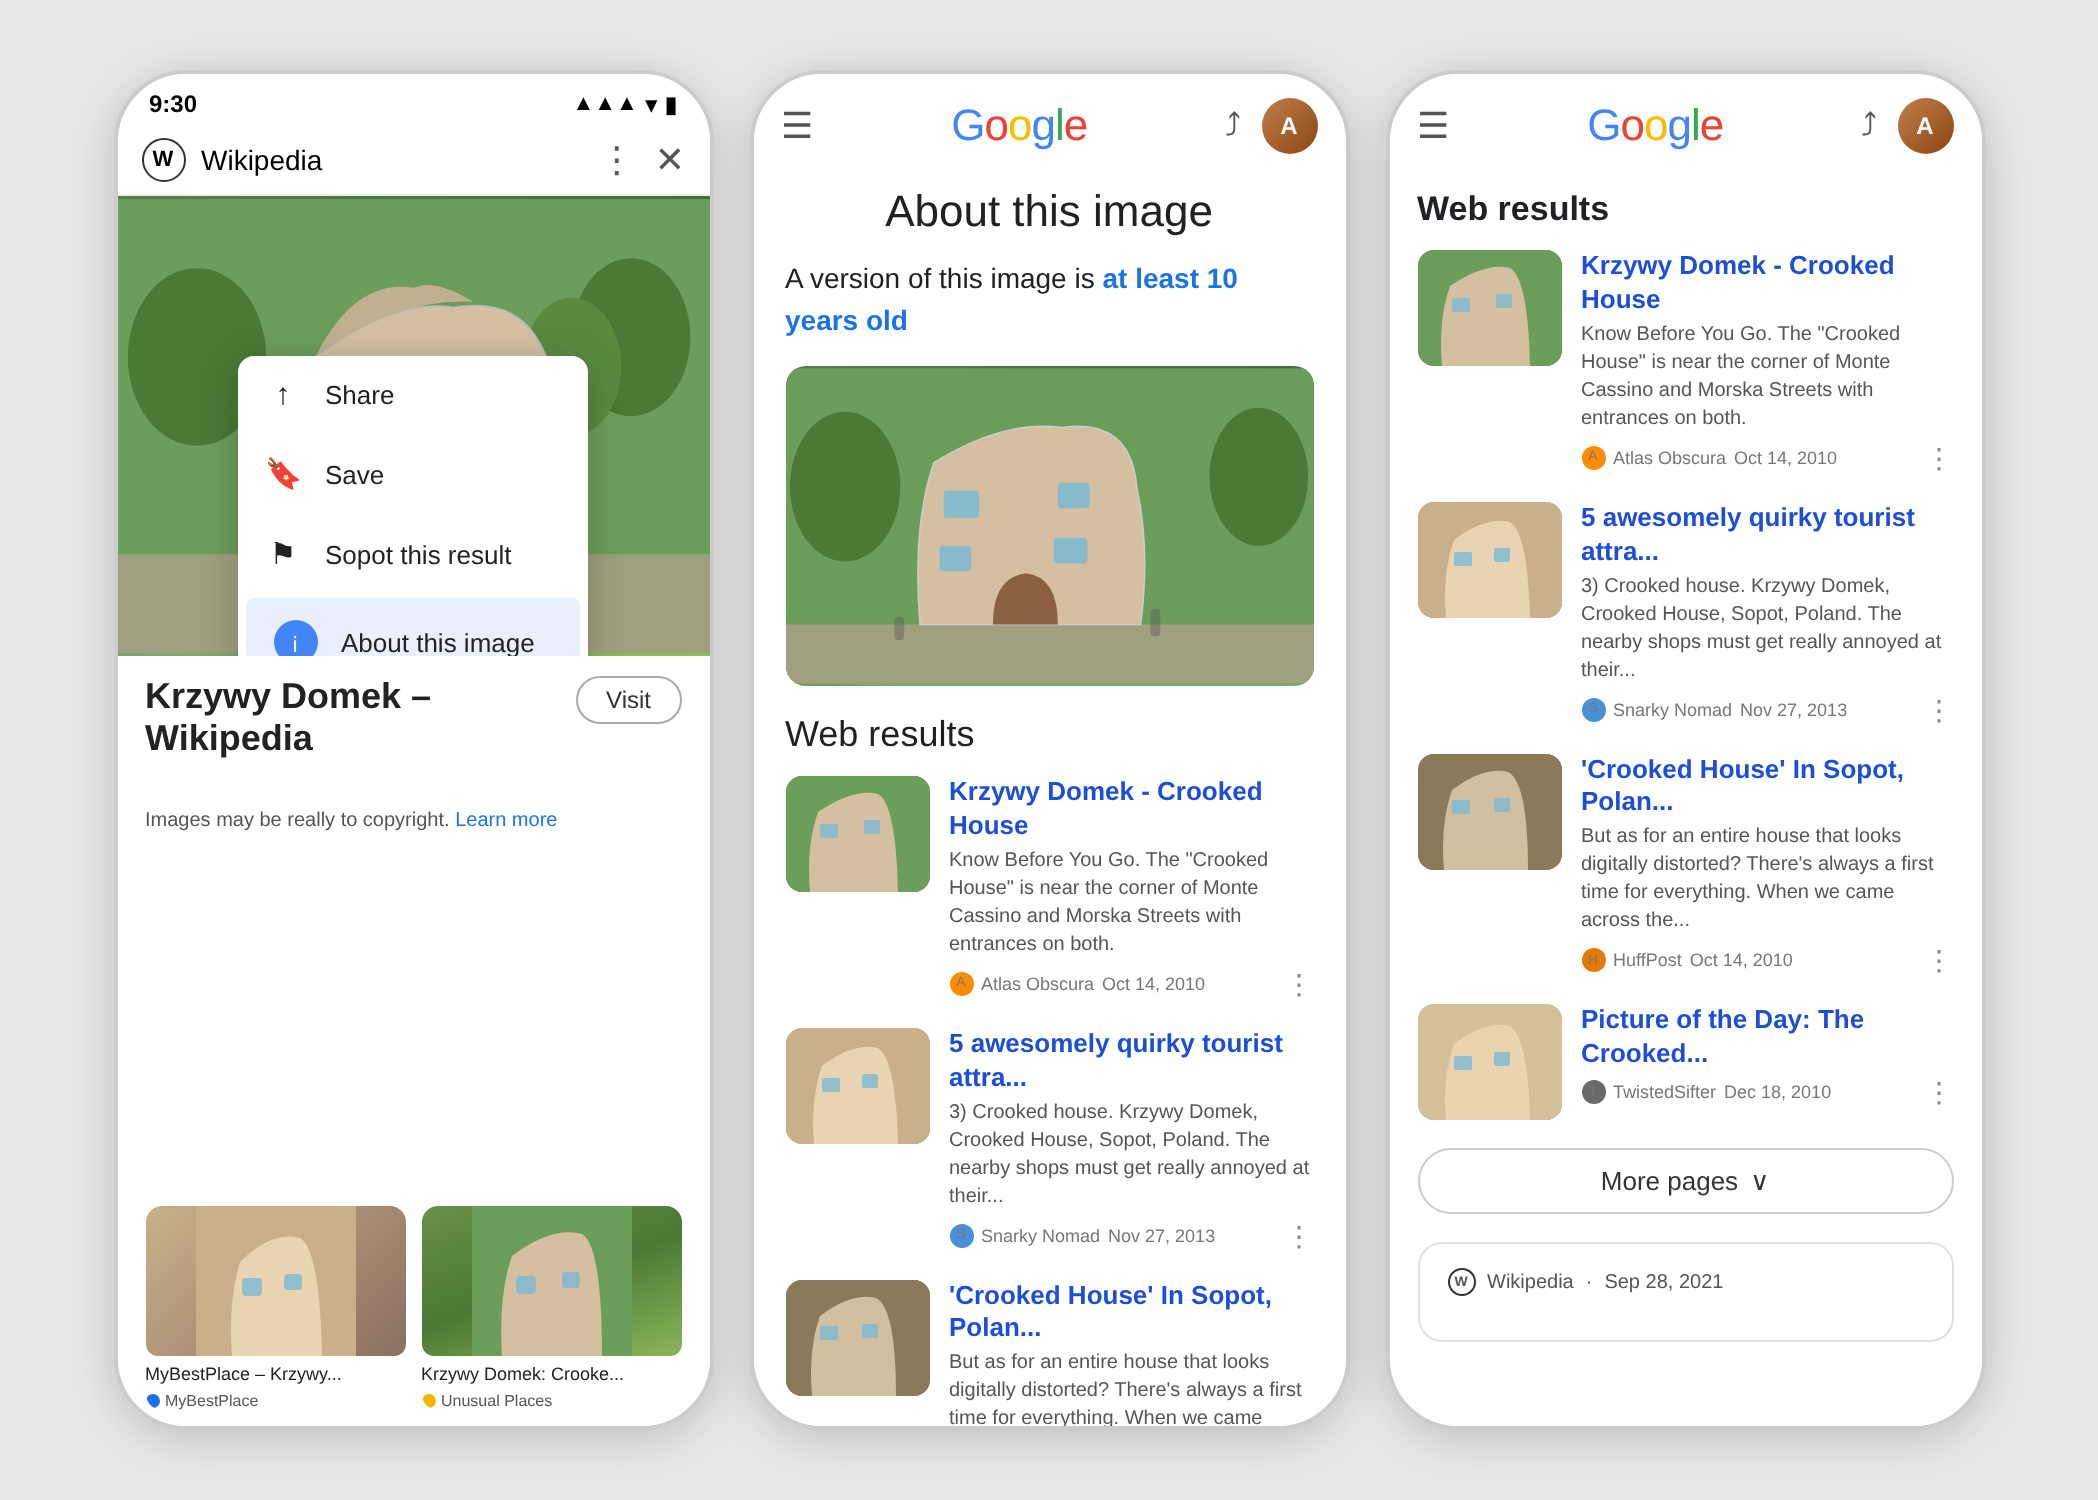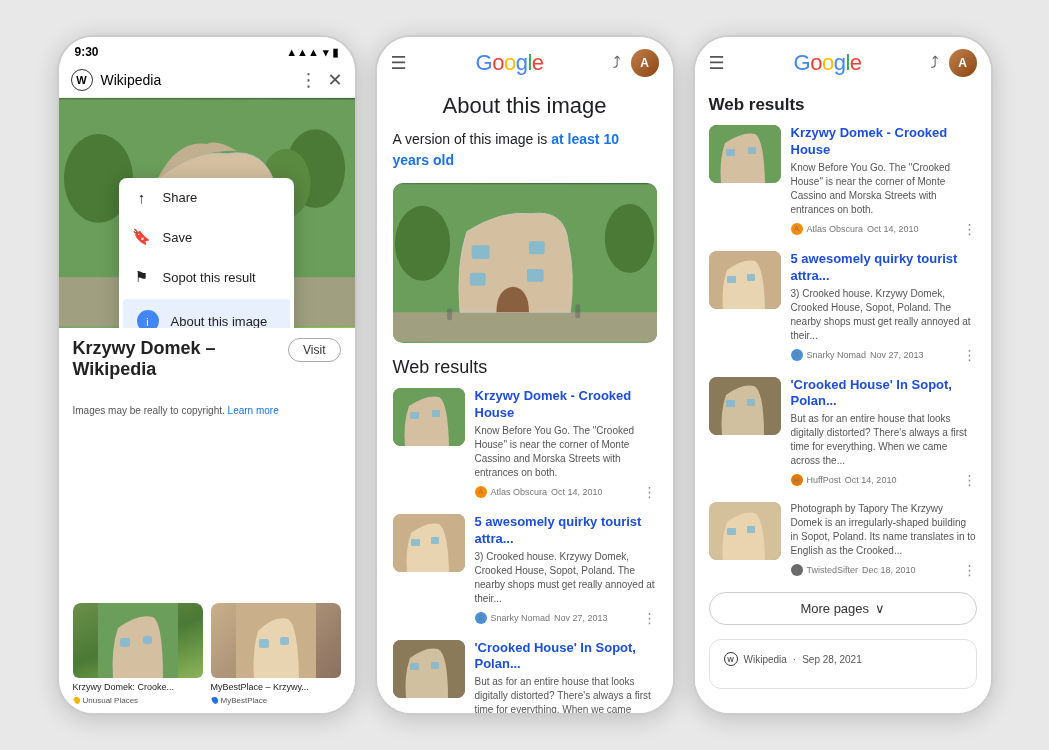--- a/index.html
+++ b/index.html
@@ -445,47 +445,47 @@
       <button class="visit-btn">Visit</button>
     </div>
     <div class="copyright">
       <span>Images may be really to copyright.</span>
       <a href="#">Learn more</a>
     </div>
   </div>
 
   <div class="phone1-thumbnails">
     <div class="thumb-card">
+      <div class="thumb-img thumb-bg-3">
+        <svg width="100%" height="100%" viewBox="0 0 80 75">
+          <rect width="80" height="75" fill="#c9b08a"></rect>
+          <path d="M18,75 Q16,48 22,28 Q38,12 52,16 Q62,22 63,75 Z" fill="#e8d4b0"></path>
+          <rect x="23" y="36" width="10" height="9" rx="2" fill="#7ab8d4" opacity="0.8"></rect>
+          <rect x="44" y="34" width="9" height="8" rx="2" fill="#7ab8d4" opacity="0.8"></rect>
+        </svg>
+      </div>
+      <div class="thumb-label">MyBestPlace – Krzywy...</div>
+      <div class="thumb-source">
+        <div class="dot" style="background:#1a73e8;"></div>
+        <span>MyBestPlace</span>
+      </div>
+    </div>
+    <div class="thumb-card">
       <div class="thumb-img thumb-bg-1">
         <svg width="100%" height="100%" viewBox="0 0 80 75">
           <rect width="80" height="75" fill="#6b9e5a"></rect>
           <path d="M15,75 Q13,45 20,25 Q40,10 55,14 Q65,20 65,75 Z" fill="#d4c0a0"></path>
           <rect x="22" y="35" width="10" height="9" rx="2" fill="#7ab8d4" opacity="0.8"></rect>
           <rect x="45" y="33" width="9" height="8" rx="2" fill="#7ab8d4" opacity="0.8"></rect>
         </svg>
       </div>
       <div class="thumb-label">Krzywy Domek: Crooke...</div>
       <div class="thumb-source">
         <div class="dot"></div>
         <span>Unusual Places</span>
-      </div>
-    </div>
-    <div class="thumb-card">
-      <div class="thumb-img thumb-bg-3">
-        <svg width="100%" height="100%" viewBox="0 0 80 75">
-          <rect width="80" height="75" fill="#c9b08a"></rect>
-          <path d="M18,75 Q16,48 22,28 Q38,12 52,16 Q62,22 63,75 Z" fill="#e8d4b0"></path>
-          <rect x="23" y="36" width="10" height="9" rx="2" fill="#7ab8d4" opacity="0.8"></rect>
-          <rect x="44" y="34" width="9" height="8" rx="2" fill="#7ab8d4" opacity="0.8"></rect>
-        </svg>
-      </div>
-      <div class="thumb-label">MyBestPlace – Krzywy...</div>
-      <div class="thumb-source">
-        <div class="dot" style="background:#1a73e8;"></div>
-        <span>MyBestPlace</span>
       </div>
     </div>
   </div>
 </div>
 
 <div class="phone">
 
   <div class="phone2-header">
     <span class="hamburger">☰</span>
     <div class="google-logo">
@@ -675,21 +675,21 @@
     <div class="result-item">
       <div class="result-thumb thumb-bg-4">
         <svg width="100%" height="100%" viewBox="0 0 72 58">
           <rect width="72" height="58" fill="#d4c09a"></rect>
           <path d="M14,58 Q12,37 18,20 Q34,8 46,11 Q55,17 56,58 Z" fill="#ead4b0"></path>
           <rect x="18" y="26" width="9" height="7" rx="1" fill="#7ab8d4" opacity="0.8"></rect>
           <rect x="38" y="24" width="8" height="7" rx="1" fill="#7ab8d4" opacity="0.8"></rect>
         </svg>
       </div>
       <div class="result-info">
-        <div class="result-item-desc">Photograph by Tapory The Krzywy Domek is an irregularly-shaped building in Sopot, Poland. Its name translates in to English as the Crooked...</div>
+        <div class="result-item-title">Picture of the Day: The Crooked...</div>
         <div class="result-meta">
           <div class="result-meta-left">
             <div class="source-dot" style="background:#6a6a6a;">T</div>
             <span>TwistedSifter</span>
             <span>Dec 18, 2010</span>
           </div>
           <span class="result-more">⋮</span>
         </div>
       </div>
     </div>

